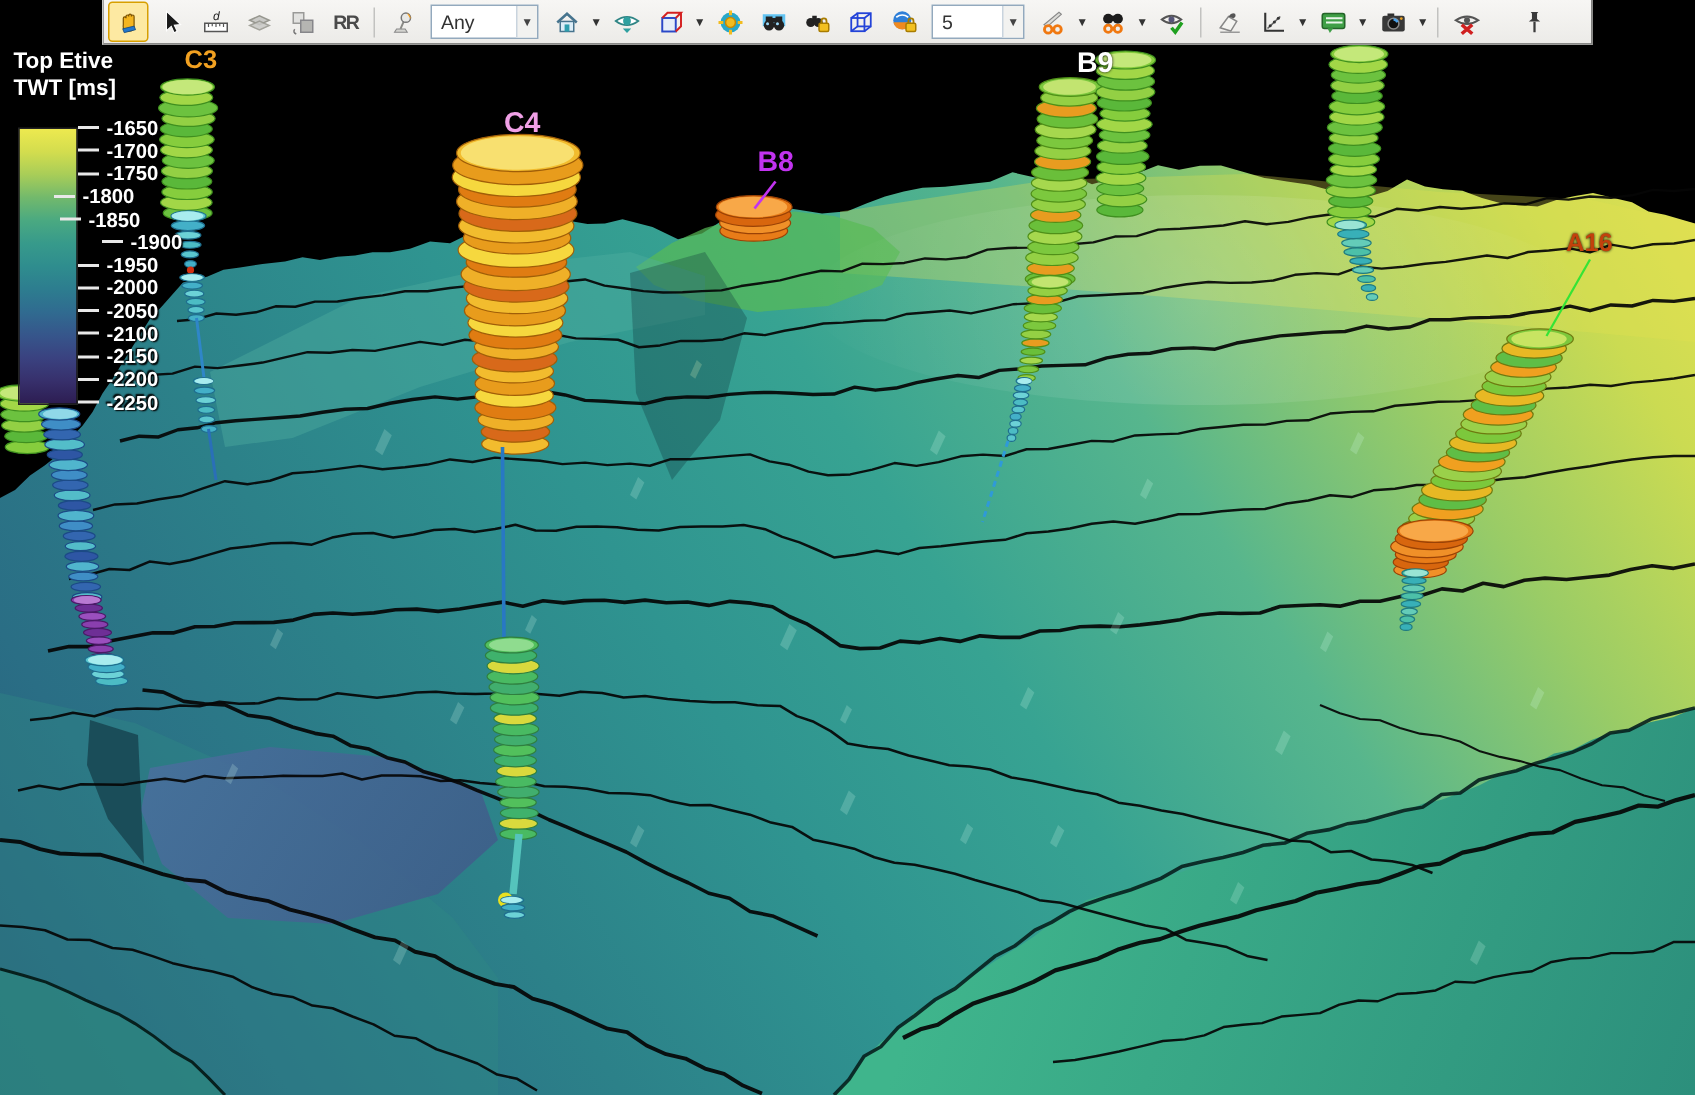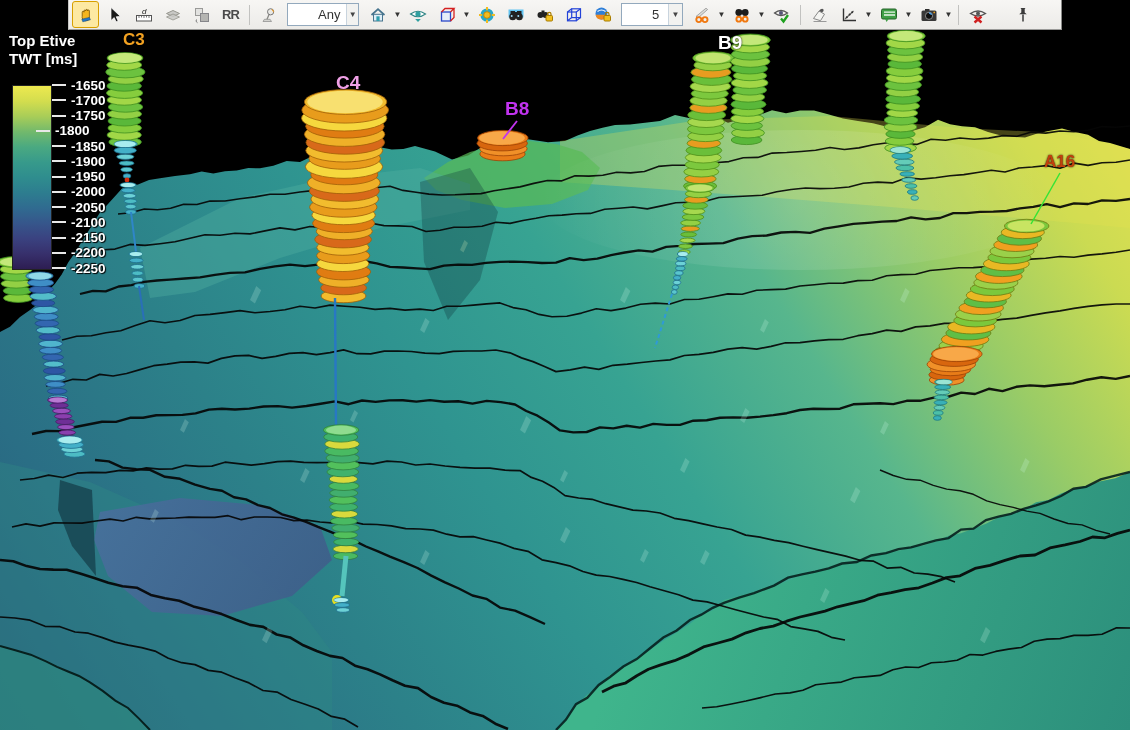--- a/index.html
+++ b/index.html
@@ -13,21 +13,21 @@
     border-left:1px solid #c8c8c6;border-right:1px solid #8a8a88;
     display:flex;align-items:center;gap:2px;padding:0 3px;box-sizing:border-box;}
   .tb-btn{width:25px;height:25px;display:flex;align-items:center;justify-content:center;
     border:1px solid transparent;border-radius:3px;flex:0 0 auto;}
   .tb-btn.active{background:#fde9a2;border-color:#d89f00;}
   .tb-caret{width:9px;height:25px;display:flex;align-items:center;justify-content:center;
     font-size:8px;color:#333;flex:0 0 auto;}
   .tb-sep{width:1px;height:20px;background:#c2c2c0;margin:0 3px;flex:0 0 auto;}
   .tb-combo{height:21px;background:#fff;border:1px solid #93a9bd;display:flex;align-items:center;
     flex:0 0 auto;margin:0 3px;}
-  .tb-combo .val{padding:0 6px;font-size:13px;color:#333;flex:1;margin-left:24px;}
+  .tb-combo .val{padding:0 6px;font-size:13px;color:#333;flex:1;}
   .tb-combo .dd{width:13px;height:100%;display:flex;align-items:center;justify-content:center;
     font-size:8px;color:#444;border-left:1px solid #c9d4de;background:#f2f2f0;}
   .rr{font-size:13px;font-weight:bold;color:#4a4a4a;letter-spacing:-1px;}
   
   #legend{position:absolute;left:0;top:28px;z-index:6;color:#fff;}
   .lg-title{position:absolute;left:9px;font-size:15px;font-weight:bold;white-space:nowrap;
     text-shadow:1px 1px 1px #000;}
   #colorbar{position:absolute;left:12px;top:57px;width:38px;height:183px;border:1px solid #222;}
   .tickrow{position:absolute;display:flex;align-items:center;height:14px;white-space:nowrap;justify-content:space-between;}
   .tickdash{display:inline-block;width:14px;height:0;border-top:2px solid #e8e8e8;margin-right:5px;}
@@ -433,25 +433,25 @@
           <span class="ticklab">-1700</span>
         </div>
         <div class="tickrow" style="left: 52px; top: 80.5px;">
           <span class="tickdash"></span>
           <span class="ticklab">-1750</span>
         </div>
         <div class="tickrow" style="left: 36px; top: 95.75px;">
           <span class="tickdash"></span>
           <span class="ticklab">-1800</span>
         </div>
-        <div class="tickrow" style="left: 52px; top: 111px;">
+        <div class="tickrow" style="left: 40px; top: 111px;">
           <span class="tickdash"></span>
           <span class="ticklab">-1850</span>
         </div>
-        <div class="tickrow" style="left: 52px; top: 126.25px;">
+        <div class="tickrow" style="left: 52px; top: 126.25px; padding-left: 16px;">
           <span class="tickdash"></span>
           <span class="ticklab">-1900</span>
         </div>
         <div class="tickrow" style="left: 52px; top: 141.5px;">
           <span class="tickdash"></span>
           <span class="ticklab">-1950</span>
         </div>
         <div class="tickrow" style="left: 52px; top: 156.75px;">
           <span class="tickdash"></span>
           <span class="ticklab">-2000</span>

